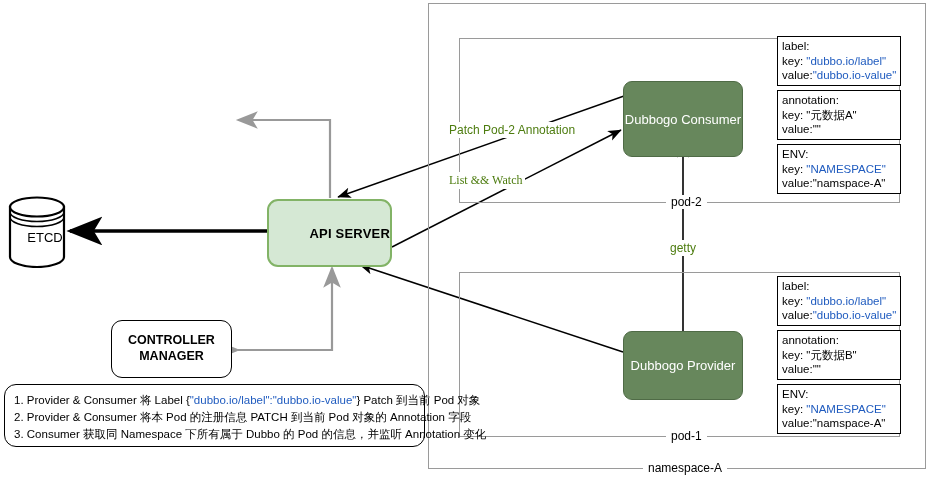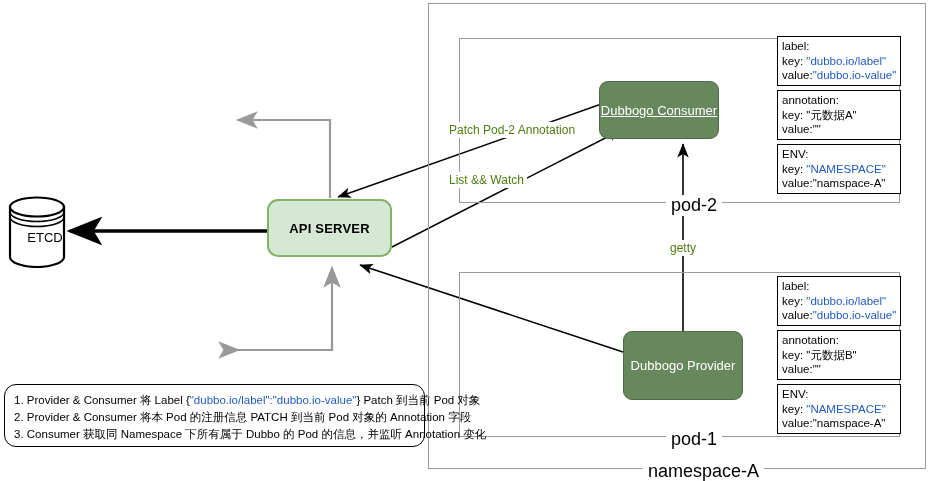--- a/index.html
+++ b/index.html
@@ -55,21 +55,21 @@
   }
 
   
   .cont{
     border:1px solid #9a9a9a;
     background:transparent;
   }
   .cont-label{
     position:absolute;
     background:#ffffff;
-    font-size:18px;color:#000;
+    font-size:12px;color:#000;
     padding:0 5px;
     white-space:nowrap;
   }
 
   
   .infobox{
     position:absolute;
     background:#ffffff;
     border:1.3px solid #000000;
     box-sizing:border-box;
@@ -155,36 +155,42 @@
   <div class="node cont" style="left:428px;top:3px;width:498px;height:466px;"></div>
   <div class="cont-label" style="left:643px;top:461px;">namespace-A</div>
 
   <div class="node cont" style="left:459px;top:38px;width:441px;height:165px;"></div>
   <div class="cont-label" style="left:666px;top:195px;">pod-2</div>
 
   <div class="node cont" style="left:459px;top:272px;width:441px;height:165px;"></div>
   <div class="cont-label" style="left:666px;top:429px;">pod-1</div>
 
 
-
-  <div class="node apiserver" style="left:267px;top:199px;width:125px;height:58px;">
+  <div class="node wbox" style="left:111px;top:320px;width:121px;height:58px;">
+    <span>
+      <span>CONTROLLER</span><br>
+      <span>MANAGER</span>
+    </span>
+  </div>
+
+  <div class="node apiserver" style="left:267px;top:199px;width:125px;height:68px;justify-content:flex-end;">
     <span>API SERVER</span>
   </div>
 
   <div class="cyl" style="left:8px;top:196px;width:58px;height:72px;">
     <svg width="58" height="72" viewBox="0 0 58 72" xmlns="http://www.w3.org/2000/svg">
       <path d="M2,11 L2,61 A27,10 0 0 0 56,61 L56,11 Z" fill="#ffffff" stroke="#000000" stroke-width="2.2"></path>
       <ellipse cx="29" cy="11" rx="27" ry="9.5" fill="#ffffff" stroke="#000000" stroke-width="2.2"></ellipse>
       <path d="M2,16 A27,9.5 0 0 0 56,16" fill="none" stroke="#000000" stroke-width="1.6"></path>
       <path d="M2,21 A27,9.5 0 0 0 56,21" fill="none" stroke="#000000" stroke-width="1.6"></path>
     </svg>
     <div class="label">ETCD</div>
   </div>
 
-  <div class="node greenpod" style="left:599px;top:81px;width:120px;height:58px;text-decoration:underline;">
+  <div class="node greenpod" style="left:623px;top:81px;width:120px;height:76px;">
     <span>Dubbogo Consumer</span>
   </div>
 
   <div class="node greenpod" style="left:623px;top:331px;width:120px;height:69px;">
     <span>Dubbogo Provider</span>
   </div>
 
   <div class="infobox" style="left:777px;top:36px;width:124px;height:50px;">
     <div>label:</div>
     <div><span>key: </span><span class="blue">"dubbo.io/label"</span></div>
@@ -215,21 +221,21 @@
     <div><span>value:</span><span>""</span></div>
   </div>
 
   <div class="infobox" style="left:777px;top:384px;width:124px;height:50px;">
     <div>ENV:</div>
     <div><span>key: </span><span class="blue">"NAMESPACE"</span></div>
     <div><span>value:</span><span>"namspace-A"</span></div>
   </div>
 
   <div class="elabel" style="left:446px;top:122px;">Patch Pod-2 Annotation</div>
-  <div class="elabel" style="left:446px;top:172px;">List &amp;&amp; Watch</div>
+  <div class="elabel" style="left:446px;top:172px;font-family:Liberation Serif, serif;">List &amp;&amp; Watch</div>
   <div class="elabel" style="left:667px;top:240px;">getty</div>
 
   <div class="legend" style="left:4px;top:384px;width:421px;height:63px;">
     <div><span>1. Provider &amp; Consumer 将 Label  {</span><span class="blue">"dubbo.io/label":"dubbo.io-value"</span><span>} Patch 到当前 Pod 对象</span></div>
     <div><span>2. Provider &amp; Consumer 将本 Pod 的注册信息 PATCH 到当前 Pod 对象的 Annotation 字段</span><span class="blue"></span><span></span></div>
     <div><span>3. Consumer 获取同 Namespace 下所有属于 Dubbo 的 Pod 的信息，并监听 Annotation 变化</span><span class="blue"></span><span></span></div>
   </div>
 
 </div>
 

